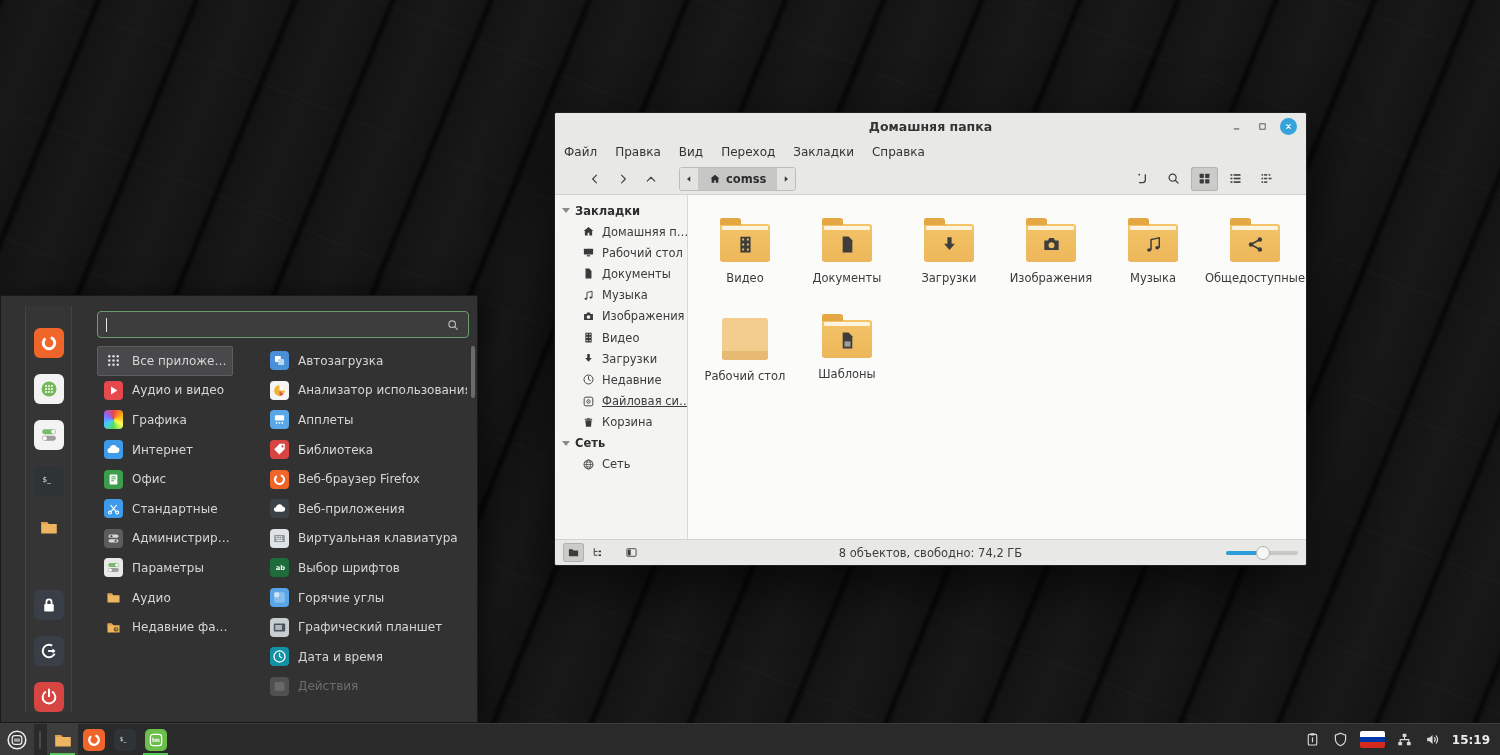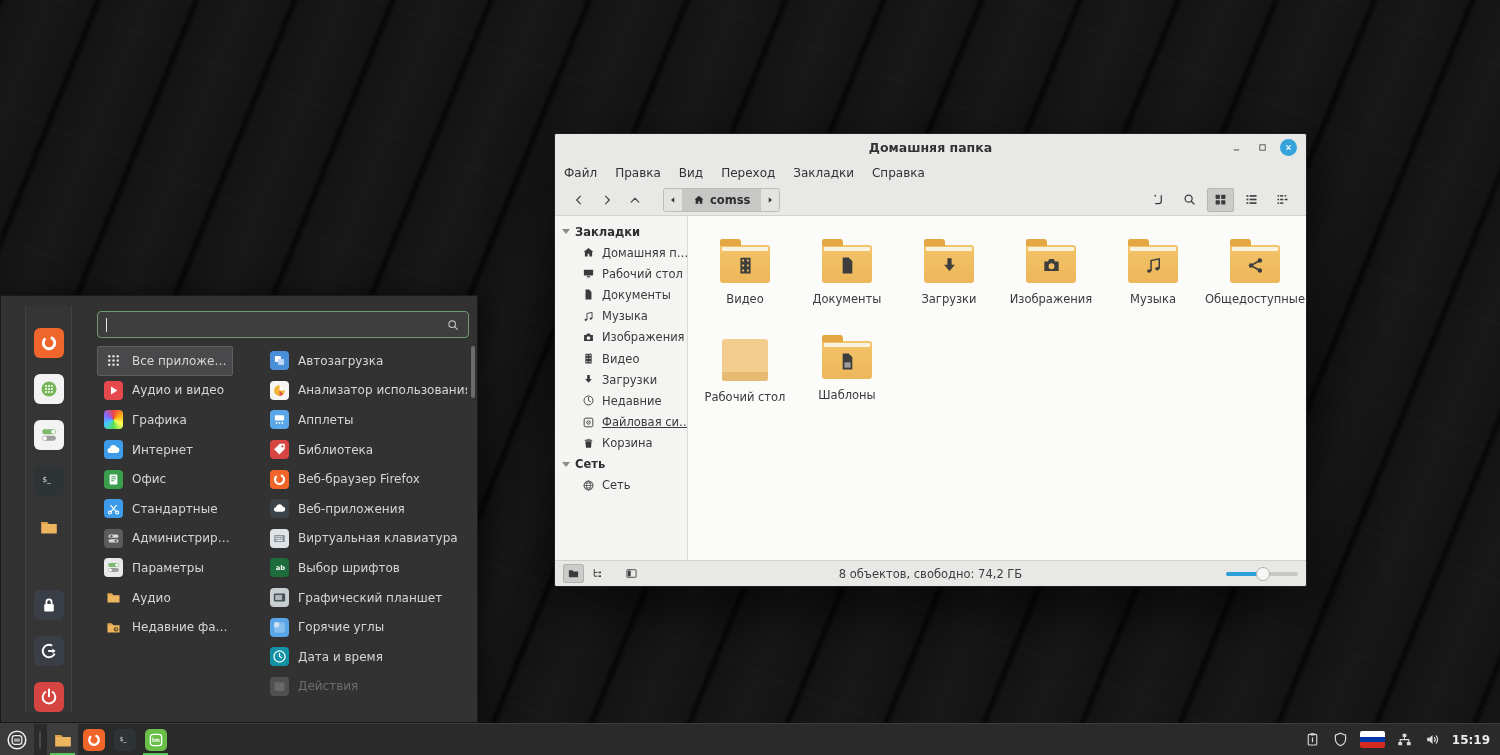--- a/index.html
+++ b/index.html
@@ -6,31 +6,31 @@
   html,body{width:1500px;height:755px;overflow:hidden;}
   .screen{position:relative;width:1500px;height:755px;overflow:hidden;
     background-color:#141414;
     background-image:
       repeating-linear-gradient(112deg, rgba(0,0,0,.65) 0px, rgba(0,0,0,0) 6px, rgba(255,255,255,.02) 45px, rgba(0,0,0,0) 86px, rgba(0,0,0,.65) 91px),
       repeating-linear-gradient(22deg, rgba(255,255,255,.012) 0 2px, rgba(0,0,0,0) 2px 120px);
   }
   .ic{display:block;}
   
   .window{position:absolute;left:554px;top:112px;width:753px;height:454px;background:#f7f7f5;
-    border:1px solid #1f1f1f;border-radius:3px;box-shadow:0 20px 60px rgba(0,0,0,.65);display:flex;flex-direction:column;margin-top:21px;}
+    border:1px solid #1f1f1f;border-radius:3px;box-shadow:0 20px 60px rgba(0,0,0,.65);display:flex;flex-direction:column;}
   .titlebar{height:27px;background:#e8e8e6;border-radius:2px 2px 0 0;position:relative;display:flex;align-items:center;flex:none;}
   .win-title{position:absolute;left:0;right:0;text-align:center;font-size:12.5px;font-weight:bold;color:#333;}
   .win-controls{margin-left:auto;display:flex;align-items:center;gap:9px;padding-right:9px;z-index:2;}
   .wc-btn{width:17px;height:17px;display:flex;align-items:center;justify-content:center;color:#555;}
   .wc-btn svg{width:13px;height:13px;}
   .wc-close{width:17px;height:17px;border-radius:50%;background:var(--close-btn);display:flex;align-items:center;justify-content:center;}
   .wc-close svg{width:11px;height:11px;}
   .menubar{height:23px;background:#e8e8e6;display:flex;align-items:center;flex:none;}
   .mb-item{font-size:12px;color:#333;padding:0 9px;cursor:default;}
-  .toolbar{height:32px;background:#e8e8e6;border-bottom:1px solid #d2d2d0;display:flex;align-items:center;padding:0 10px;flex:none;}
+  .toolbar{height:32px;background:#e8e8e6;border-bottom:1px solid #d2d2d0;display:flex;align-items:center;padding:0 26px;flex:none;}
   .nav-btn{width:28px;height:24px;display:flex;align-items:center;justify-content:center;color:#444;border-radius:3px;}
   .nav-btn svg{width:14px;height:14px;}
   .pathbar{display:flex;margin-left:14px;border:1px solid #bcbcba;border-radius:3px;overflow:hidden;height:24px;}
   .path-arrow{width:19px;background:#e3e3e1;display:flex;align-items:center;justify-content:center;color:#3a3a3a;border-right:1px solid #c6c6c4;}
   .path-arrow.r{border-right:none;border-left:1px solid #c6c6c4;}
   .path-arrow svg{width:12px;height:12px;}
   .path-current{background:#c7c7c5;display:flex;align-items:center;gap:5px;padding:0 10px;font-size:11.5px;font-weight:bold;color:#2e2e2e;}
   .path-current svg{width:12px;height:12px;}
   .tb-right{margin-left:auto;display:flex;align-items:center;gap:4px;}
   .tb-btn{width:27px;height:24px;display:flex;align-items:center;justify-content:center;color:#3c3c3c;border-radius:3px;}
@@ -655,36 +655,36 @@
           </div>
           <div class="m-row">
             <div class="app-ic" style="background: rgb(30, 107, 60); justify-content: flex-end;">
               <svg viewBox="0 0 24 24" class="ic">
                 <text x="12" y="15.5" text-anchor="middle" font-size="9.5" font-weight="bold" fill="#fff" font-family="DejaVu Sans, sans-serif">ab</text>
               </svg>
             </div>
             <span class="m-label">Выбор шрифтов</span>
           </div>
           <div class="m-row">
+            <div class="app-ic" style="background: rgb(88, 166, 232);">
+              <svg viewBox="0 0 24 24" class="ic">
+                <rect x="4.5" y="4.5" width="15" height="15" rx="2.5" fill="#fff" opacity=".28"></rect>
+                <rect x="4.5" y="4.5" width="7" height="7" rx="1.5" fill="#fff" opacity=".6"></rect>
+              </svg>
+            </div>
+            <span class="m-label">Горячие углы</span>
+          </div>
+          <div class="m-row">
             <div class="app-ic" style="background: rgb(201, 206, 209);">
               <svg viewBox="0 0 24 24" class="ic">
                 <rect x="4" y="6.5" width="16" height="11" rx="1.2" fill="#4a555c"></rect>
                 <rect x="6" y="8.5" width="9.5" height="7" fill="#aeb8be"></rect>
               </svg>
             </div>
             <span class="m-label">Графический планшет</span>
-          </div>
-          <div class="m-row">
-            <div class="app-ic" style="background: rgb(88, 166, 232);">
-              <svg viewBox="0 0 24 24" class="ic">
-                <rect x="4.5" y="4.5" width="15" height="15" rx="2.5" fill="#fff" opacity=".28"></rect>
-                <rect x="4.5" y="4.5" width="7" height="7" rx="1.5" fill="#fff" opacity=".6"></rect>
-              </svg>
-            </div>
-            <span class="m-label">Горячие углы</span>
           </div>
           <div class="m-row">
             <div class="app-ic" style="background: rgb(19, 145, 165);">
               <svg viewBox="0 0 24 24" class="ic">
                 <circle cx="12" cy="12" r="7.8" fill="none" stroke="#fff" stroke-width="1.8"></circle>
                 <path d="M12 7.5V12l3 1.8" fill="none" stroke="#fff" stroke-width="1.8" stroke-linecap="round"></path>
               </svg>
             </div>
             <span class="m-label">Дата и время</span>
           </div>

